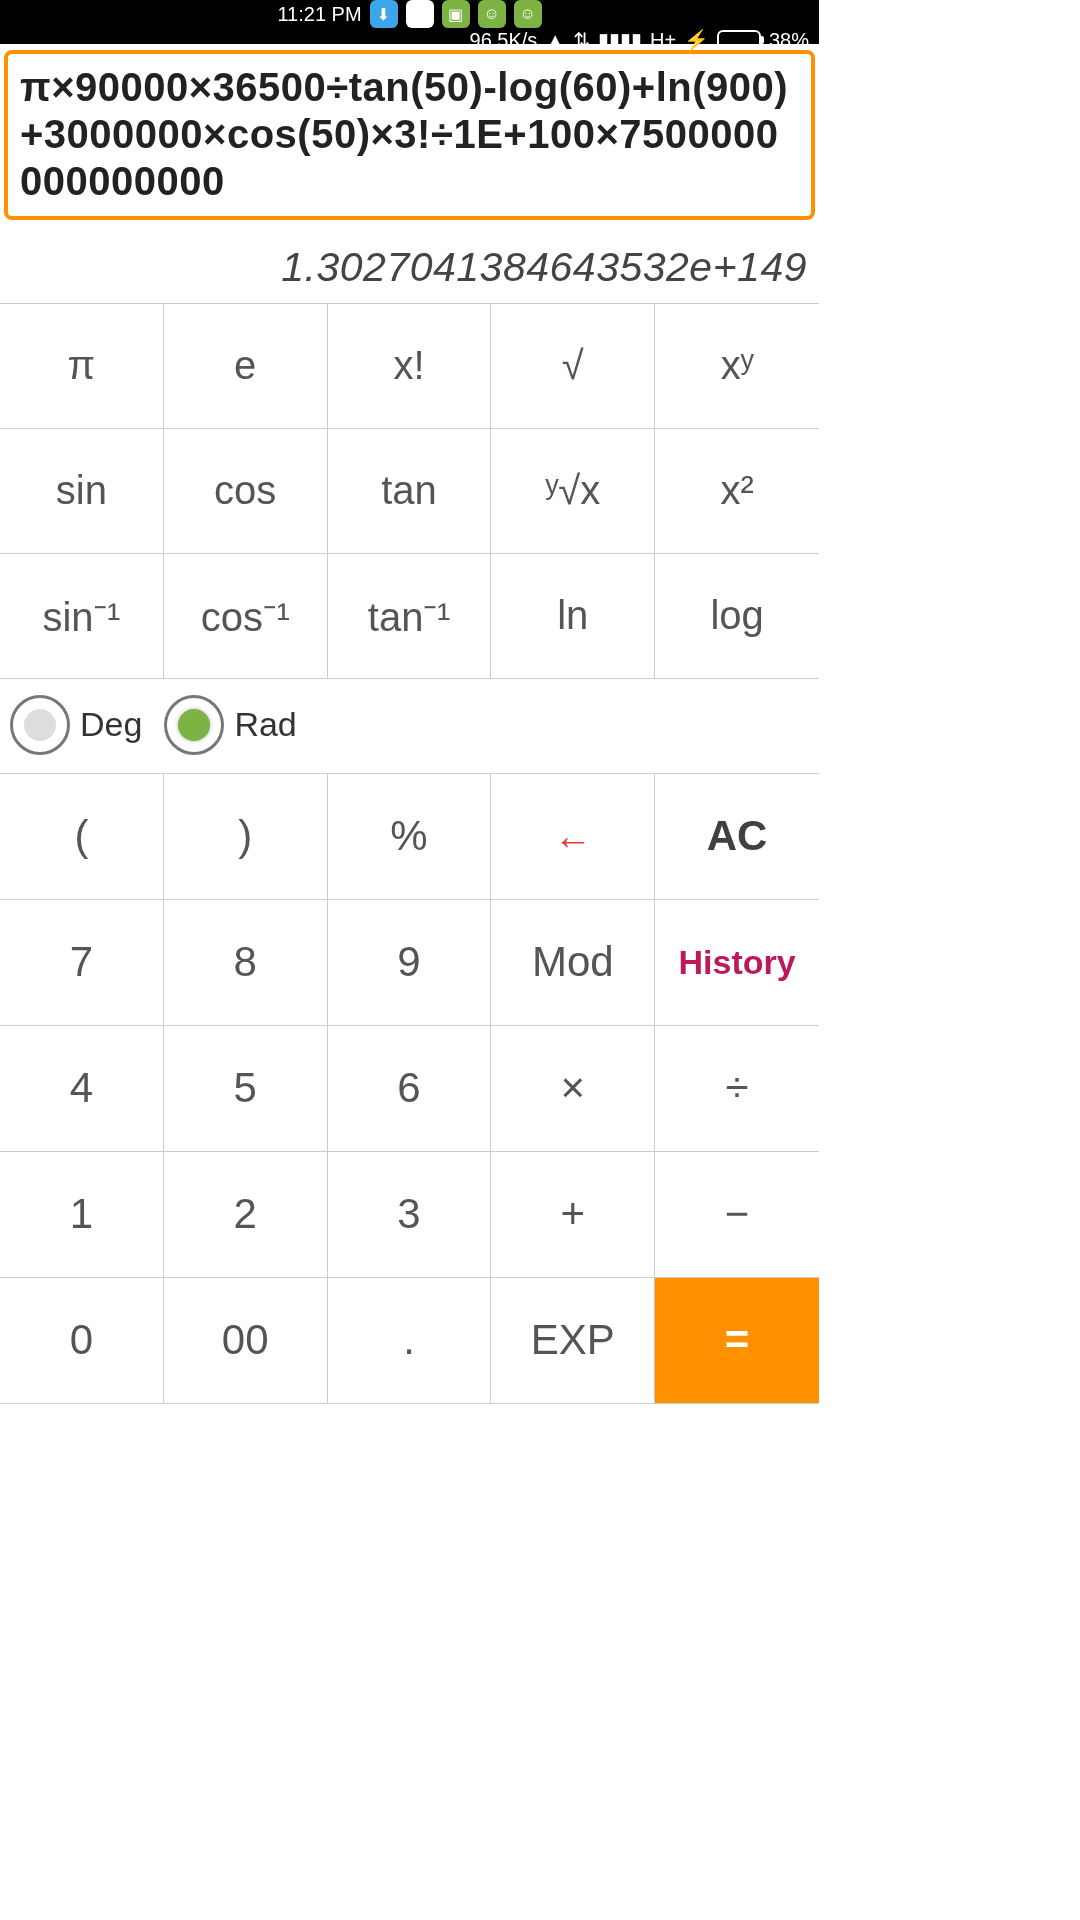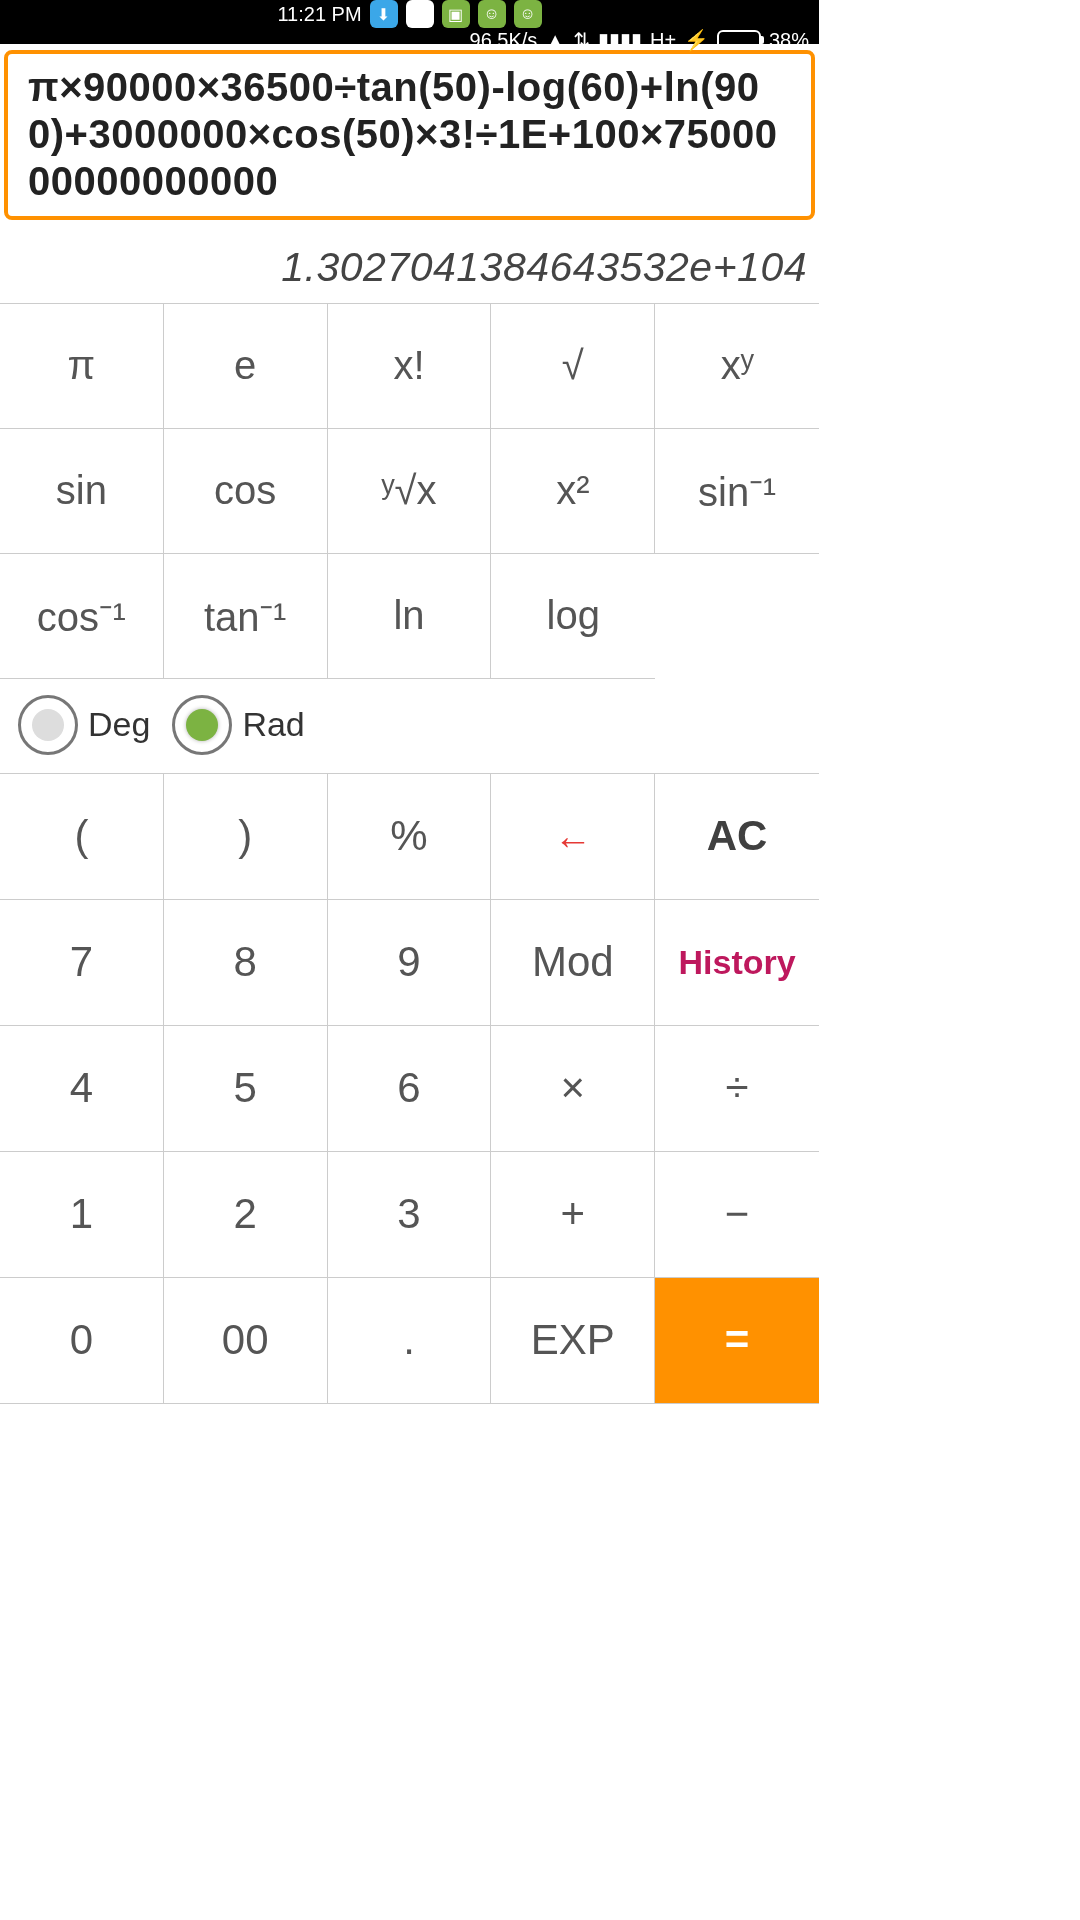--- a/index.html
+++ b/index.html
@@ -11,31 +11,31 @@
   .status-icon { width: 28px; height: 28px; border-radius: 6px; display: flex; align-items: center; justify-content: center; font-size: 16px; }
   .icon-usb { background: #3ba7e8; }
   .icon-photos { background: #fff; }
   .icon-g1 { background: #7cb342; }
   .icon-g2 { background: #7cb342; }
   .icon-g3 { background: #7cb342; }
   .battery { width: 44px; height: 20px; border: 2px solid #fff; border-radius: 6px; position: relative; }
   .battery::after { content: ''; position: absolute; right: -5px; top: 4px; width: 3px; height: 8px; background: #fff; border-radius: 0 2px 2px 0; }
   .battery-fill { height: 100%; width: 38%; background: #4caf50; border-radius: 3px 0 0 3px; }
   
-  .expr-box { margin: 6px 4px 4px 4px; border: 4px solid #ff9100; border-radius: 8px; padding: 10px 16px 10px 20px; min-height: 168px; }
+  .expr-box { margin: 6px 4px 4px 4px; border: 4px solid #ff9100; border-radius: 8px; padding: 10px 16px 10px 12px; min-height: 168px; }
   .expr-text { font-size: 40px; font-weight: 600; color: #222; line-height: 1.18; letter-spacing: 0.5px; word-break: break-all; }
   
   .result { text-align: right; font-size: 41px; font-style: italic; color: #444; padding: 20px 12px 12px 12px; letter-spacing: 0.5px; }
   
   .grid { display: grid; }
   .fn-grid { grid-template-columns: repeat(5, 1fr); border-top: 1px solid #ccc; }
   .fn-btn { height: 125px; border-right: 1px solid #ccc; border-bottom: 1px solid #ccc; background: #fff; display: flex; align-items: center; justify-content: center; font-size: 40px; color: #555; cursor: pointer; }
   .fn-btn:last-child, .fn-grid .fn-btn:nth-child(5n) { border-right: none; }
   
-  .mode-row { display: flex; align-items: center; gap: 10px; padding: 16px 10px 18px 18px; border-bottom: 1px solid #ccc; }
+  .mode-row { display: flex; align-items: center; gap: 10px; padding: 16px 10px 18px 10px; border-bottom: 1px solid #ccc; }
   .radio { width: 60px; height: 60px; border: 3px solid #777; border-radius: 50%; display: flex; align-items: center; justify-content: center; cursor: pointer; }
   .radio-dot { width: 32px; height: 32px; border-radius: 50%; }
   .radio-off { background: #ddd; }
   .radio-on { background: #7cb342; box-shadow: 0 0 4px rgba(0,0,0,0.3); }
   .mode-label { font-size: 34px; color: #333; margin-right: 12px; }
   
   .num-grid { grid-template-columns: repeat(5, 1fr); }
   .num-btn { height: 126px; border-right: 1px solid #ccc; border-bottom: 1px solid #ccc; background: #fff; display: flex; align-items: center; justify-content: center; font-size: 42px; color: #555; cursor: pointer; font-weight: 400; }
   .num-btn:nth-child(5n) { border-right: none; }
   .ac { color: #404040; font-weight: 700; }
@@ -64,30 +64,31 @@
     <span>⚡</span>
     <span class="battery"><span class="battery-fill"></span></span>
     <span>38%</span>
   </div>
 </div>
 
 <div class="expr-box">
   <div class="expr-text">π×90000×36500÷tan(50)-log(60)+ln(900)+3000000×cos(50)×3!÷1E+100×7500000000000000</div>
 </div>
 
-<div class="result">1.3027041384643532e+104</div>
+<div class="result">1.3027041384643532e+149</div>
 
 <div class="grid fn-grid">
   <div class="fn-btn">π</div>
   <div class="fn-btn">e</div>
   <div class="fn-btn">x!</div>
   <div class="fn-btn">√</div>
   <div class="fn-btn">xʸ</div>
   <div class="fn-btn">sin</div>
   <div class="fn-btn">cos</div>
+  <div class="fn-btn">tan</div>
   <div class="fn-btn">ʸ√x</div>
   <div class="fn-btn">x²</div>
   <div class="fn-btn">sin⁻¹</div>
   <div class="fn-btn">cos⁻¹</div>
   <div class="fn-btn">tan⁻¹</div>
   <div class="fn-btn">ln</div>
   <div class="fn-btn">log</div>
 </div>
 
 <div class="mode-row">

